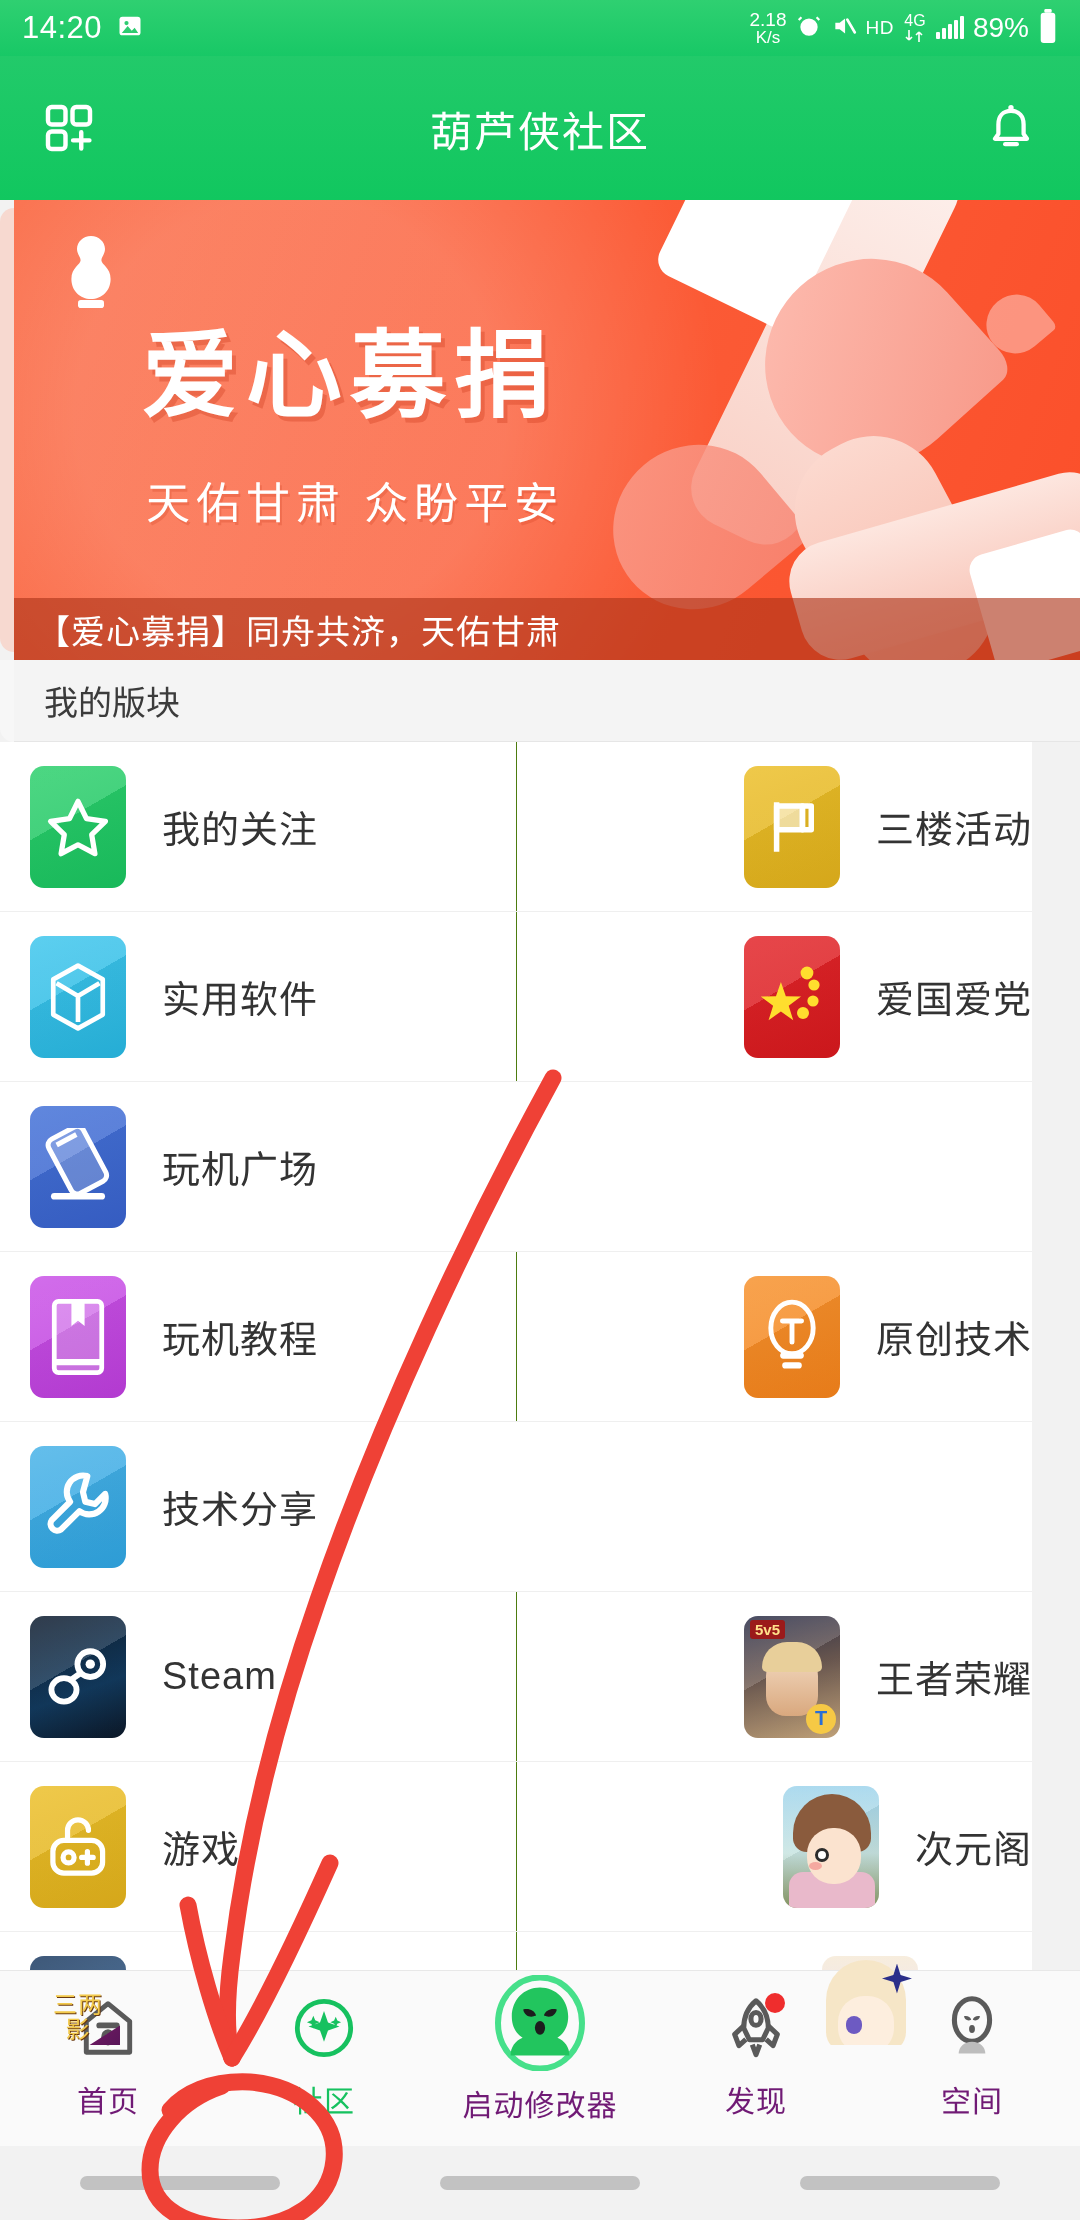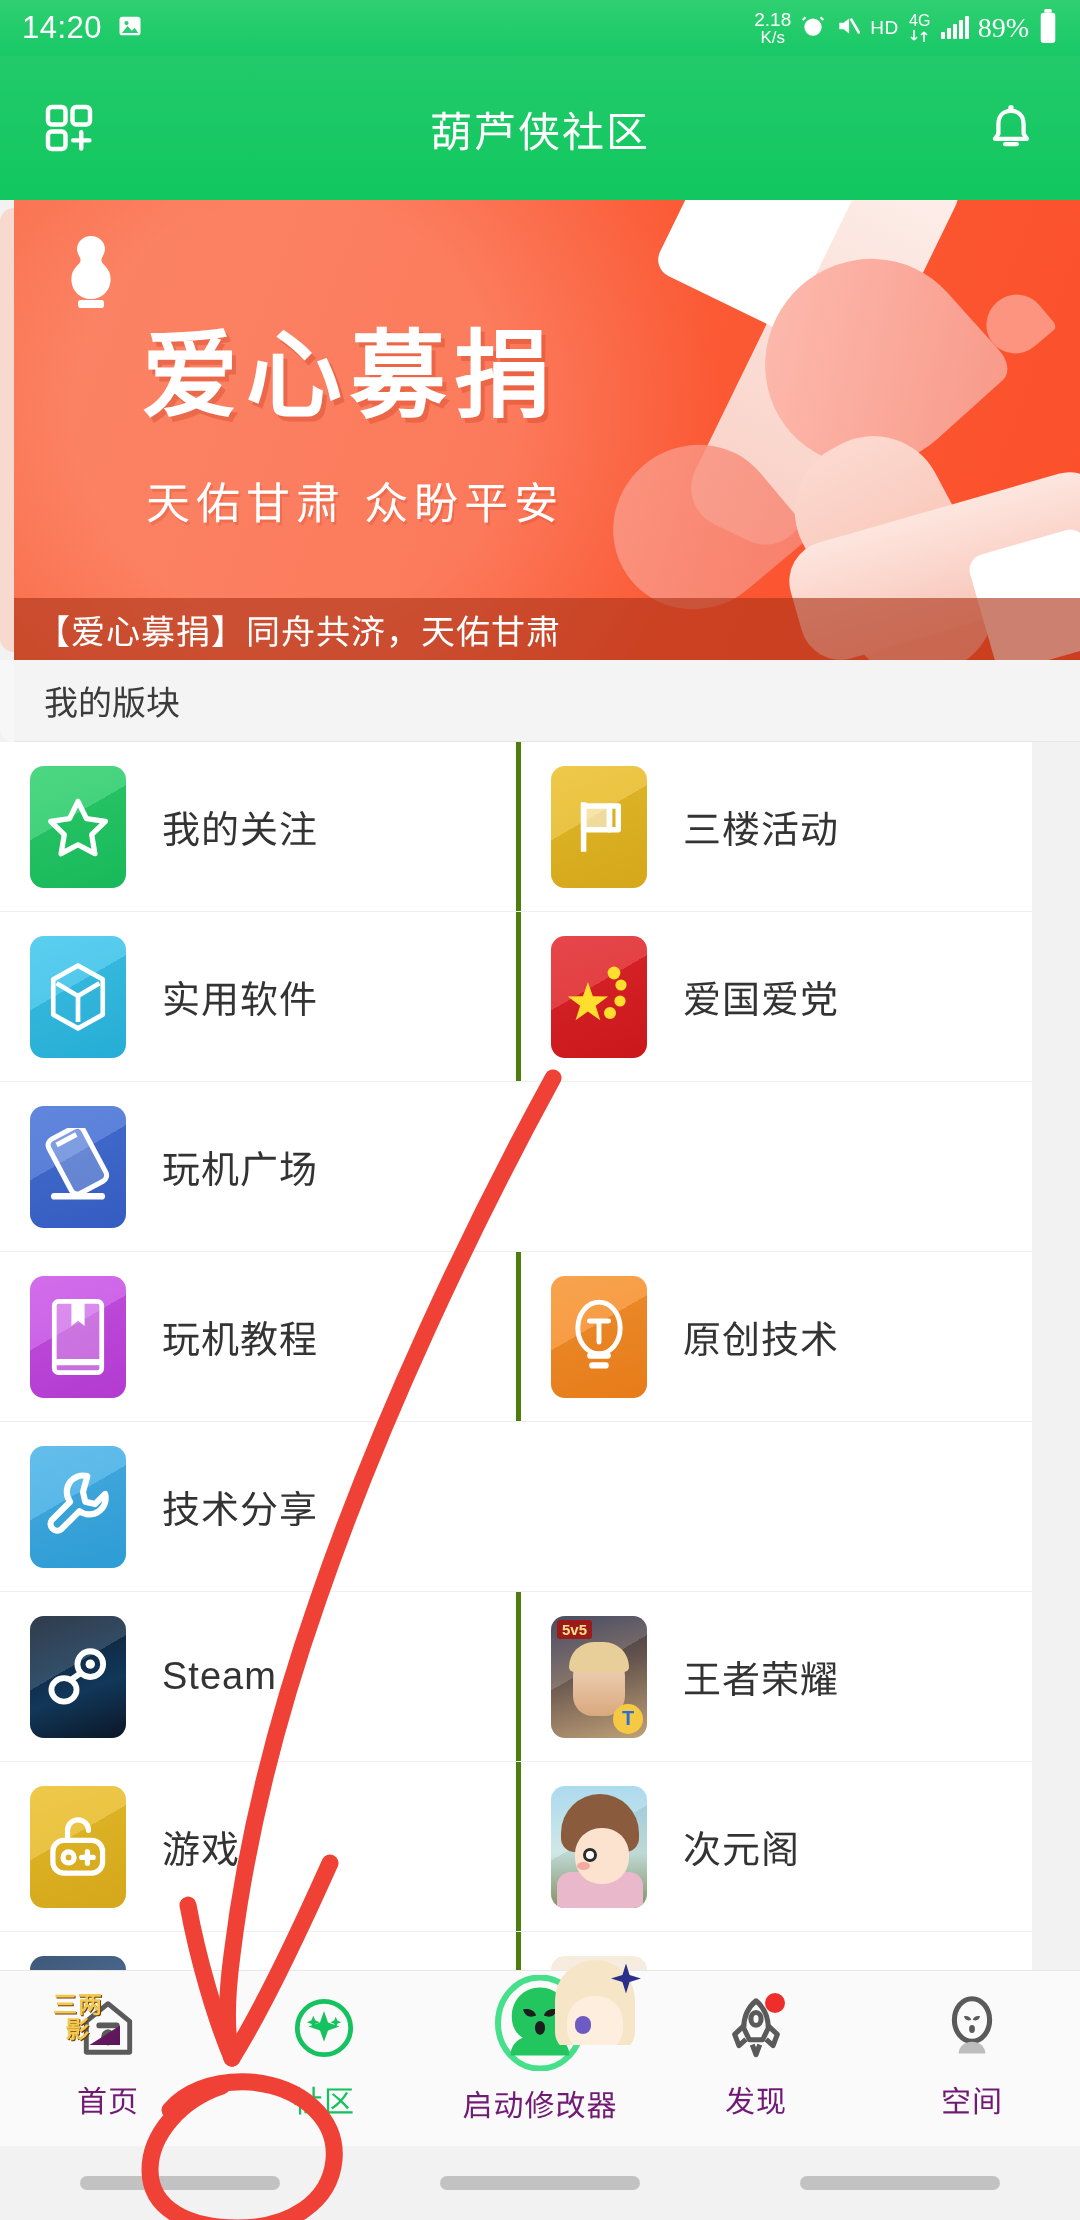--- a/index.html
+++ b/index.html
@@ -20,21 +20,21 @@
   }
   .sb-left{ display:flex; align-items:center; gap:14px; }
   .sb-time{ font-size:31px; letter-spacing:.5px; font-weight:400;text-align:right; }
   .sb-right{ display:flex; align-items:center; gap:9px; }
   .sb-speed{ display:flex; flex-direction:column; align-items:center; line-height:1; }
   .sb-speed b{ font-size:19px; font-weight:400; }
   .sb-speed i{ font-size:17px; font-style:normal; }
   .sb-hd{ font-size:19px; letter-spacing:.5px; }
   .sb-net{ display:flex; flex-direction:column; align-items:center; line-height:1; }
   .sb-net b{ font-size:16px; font-weight:400; }
-  .sb-batt{ font-size:28px; letter-spacing:0;font-family:Liberation Serif, serif; }
+  .sb-batt{ font-size:28px; letter-spacing:0; }
   .bars{ display:flex; align-items:flex-end; gap:2px; height:22px; }
   .bars span{ width:4px; background:#fff; border-radius:1px; }
   .bars span:nth-child(1){height:7px}.bars span:nth-child(2){height:11px}
   .bars span:nth-child(3){height:15px}.bars span:nth-child(4){height:19px}
   .bars span:nth-child(5){height:23px}
 
   
   .appbar{
     position:absolute; top:56px; left:0; width:1080px; height:144px;
     background:linear-gradient(180deg,#22ca6a 0%,#11c75f 100%);
@@ -97,21 +97,21 @@
   .sec-peek{ position:absolute; left:0; top:660px; width:16px; height:82px; background:#f7f7f7;
     border-bottom-left-radius:14px; }
 
   
   .grid{
     position:absolute; top:742px; left:0; width:1032px; height:1303px;
     background:#fff; overflow:hidden;
   }
   .grow{ display:flex; height:170px; border-bottom:1px solid #efefef; }
   .cell{ width:50%; display:flex; align-items:center; padding-left:30px; gap:36px; }
-  .cell + .cell{ border-left:5px solid #4d7c0f; }
+  .cell + .cell{ border-left:1px solid #4d7c0f;justify-content:flex-end; }
   .tile{ width:96px; height:122px; border-radius:14px; position:relative;
          overflow:hidden; flex:0 0 auto; display:flex; align-items:center; justify-content:center; }
   .tile::after{ content:""; position:absolute; inset:0;
     background:linear-gradient(150deg,rgba(255,255,255,.14) 0 42%,rgba(0,0,0,.05) 42% 100%); }
   .tile svg{ position:relative; z-index:2; }
   .cell-label{ font-size:38px; color:#333; letter-spacing:1px; }
 
   
   .t-green{ background:linear-gradient(160deg,#2fd06e,#19c35f); }
   .t-yellow{ background:linear-gradient(160deg,#ecc02c,#e0b01b); }
@@ -152,21 +152,21 @@
   .gs-hair{ position:absolute; z-index:3; left:4px; top:4px; width:80px; height:92px;
     border-radius:40px 40px 20px 20px; background:#f6e6c7; }
   .gs-face{ position:absolute; z-index:4; left:16px; top:40px; width:56px; height:58px;
     border-radius:26px; background:#fdeede; }
   .gs-eye{ position:absolute; z-index:5; left:24px; top:60px; width:16px; height:18px;
     border-radius:8px; background:#6d5ac2; }
   .gs-star{ position:absolute; z-index:5; right:6px; top:8px; width:30px; height:30px;
     background:#2b2f8a; clip-path:polygon(50% 0,62% 38%,100% 50%,62% 62%,50% 100%,38% 62%,0 50%,38% 38%); }
 
   .mv-txt{ position:absolute; z-index:4; left:0; right:0; top:36px; text-align:center;
-    color:#f2c94c; font-size:24px; font-weight:bold; line-height:1.05; letter-spacing:1px;
+    color:#f2c94c; font-size:24px; font-weight:normal; line-height:1.05; letter-spacing:1px;
     text-shadow:1px 1px 0 #6b3a10; }
   .mv-tri{ position:absolute; z-index:3; left:18px; bottom:6px; width:72px; height:56px;
     background:linear-gradient(135deg,#8c1f6e,#4a1352);
     clip-path:polygon(0 100%,100% 18%,100% 100%); }
 
   
   .bottomnav{
     position:absolute; left:0; bottom:74px; width:1080px; height:176px;
     background:#fafafa; border-top:1px solid #e8e8e8;
     display:flex; align-items:flex-start; padding-top:18px;

